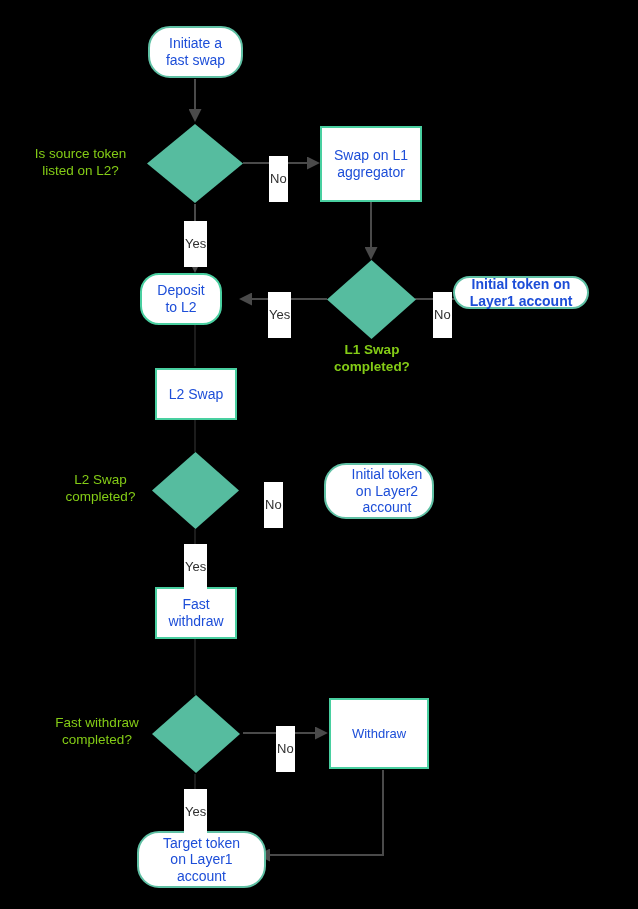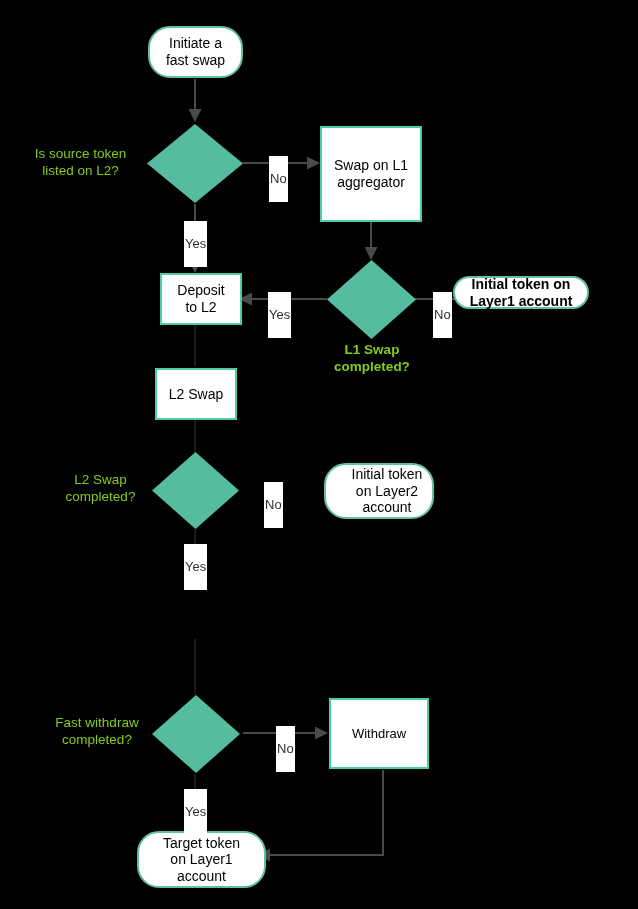--- a/index.html
+++ b/index.html
@@ -25,21 +25,21 @@
   }
 
   
   .node {
     position: absolute;
     box-sizing: border-box;
     display: flex;
     align-items: center;
     justify-content: center;
     text-align: center;
-    color: #000000;
+    color: #1d4ed8;
     background: #ffffff;
     line-height: 1.18;
     white-space: pre-line;
   }
   .node.rect {
     border: 2.5px solid #49cfa0;
   }
   .node.round {
     border: 2.5px solid #5fc0a4;
     border-radius: 22px;
@@ -122,24 +122,24 @@
 
   <div class="node round" style="left:148px; top:26px; width:95px; height:52px; font-size:14px;">Initiate a
 fast swap</div>
 
   <div class="node diamond" style="left:147px; top:124px; width:96px; height:79px;">
     <svg class="dia-shape" viewBox="0 0 96 79" xmlns="http://www.w3.org/2000/svg">
       <polygon points="48,0 96,39.5 48,79 0,39.5" fill="#56bc9f"></polygon>
     </svg>
   </div>
 
-  <div class="node rect" style="left:320px; top:126px; width:102px; height:96px; font-size:14px;">Swap on L1
+  <div class="node rect" style="left:320px; top:126px; width:102px; height:76px; font-size:14px;">Swap on L1
 aggregator</div>
 
-  <div class="node rect" style="left:160px; top:273px; width:82px; height:52px; font-size:14px;">Deposit
+  <div class="node rect" style="left:140px; top:273px; width:82px; height:52px; font-size:14px;border-radius:19px;">Deposit
 to L2</div>
 
   <div class="node diamond" style="left:327px; top:260px; width:89px; height:79px;">
     <svg class="dia-shape" viewBox="0 0 89 79" xmlns="http://www.w3.org/2000/svg">
       <polygon points="44.5,0 89,39.5 44.5,79 0,39.5" fill="#56bc9f"></polygon>
     </svg>
   </div>
 
   <div class="node round" style="left:453px; top:276px; width:136px; height:33px; font-size:14px;font-weight:bold;">Initial token on
 Layer1 account</div>
@@ -149,20 +149,22 @@
   <div class="node diamond" style="left:152px; top:452px; width:87px; height:77px;">
     <svg class="dia-shape" viewBox="0 0 87 77" xmlns="http://www.w3.org/2000/svg">
       <polygon points="43.5,0 87,38.5 43.5,77 0,38.5" fill="#56bc9f"></polygon>
     </svg>
   </div>
 
   <div class="node round" style="left:324px; top:463px; width:110px; height:56px; font-size:14px;padding-left:16px;">Initial token
 on Layer2
 account</div>
 
+  <div class="node rect" style="left:155px; top:587px; width:82px; height:52px; font-size:14px;">Fast
+withdraw</div>
 
   <div class="node diamond" style="left:152px; top:695px; width:88px; height:78px;">
     <svg class="dia-shape" viewBox="0 0 88 78" xmlns="http://www.w3.org/2000/svg">
       <polygon points="44,0 88,39 44,78 0,39" fill="#56bc9f"></polygon>
     </svg>
   </div>
 
   <div class="node rect" style="left:329px; top:698px; width:100px; height:71px; font-size:13px;">Withdraw</div>
 
   <div class="node round" style="left:137px; top:831px; width:129px; height:57px; font-size:14px;">Target token

